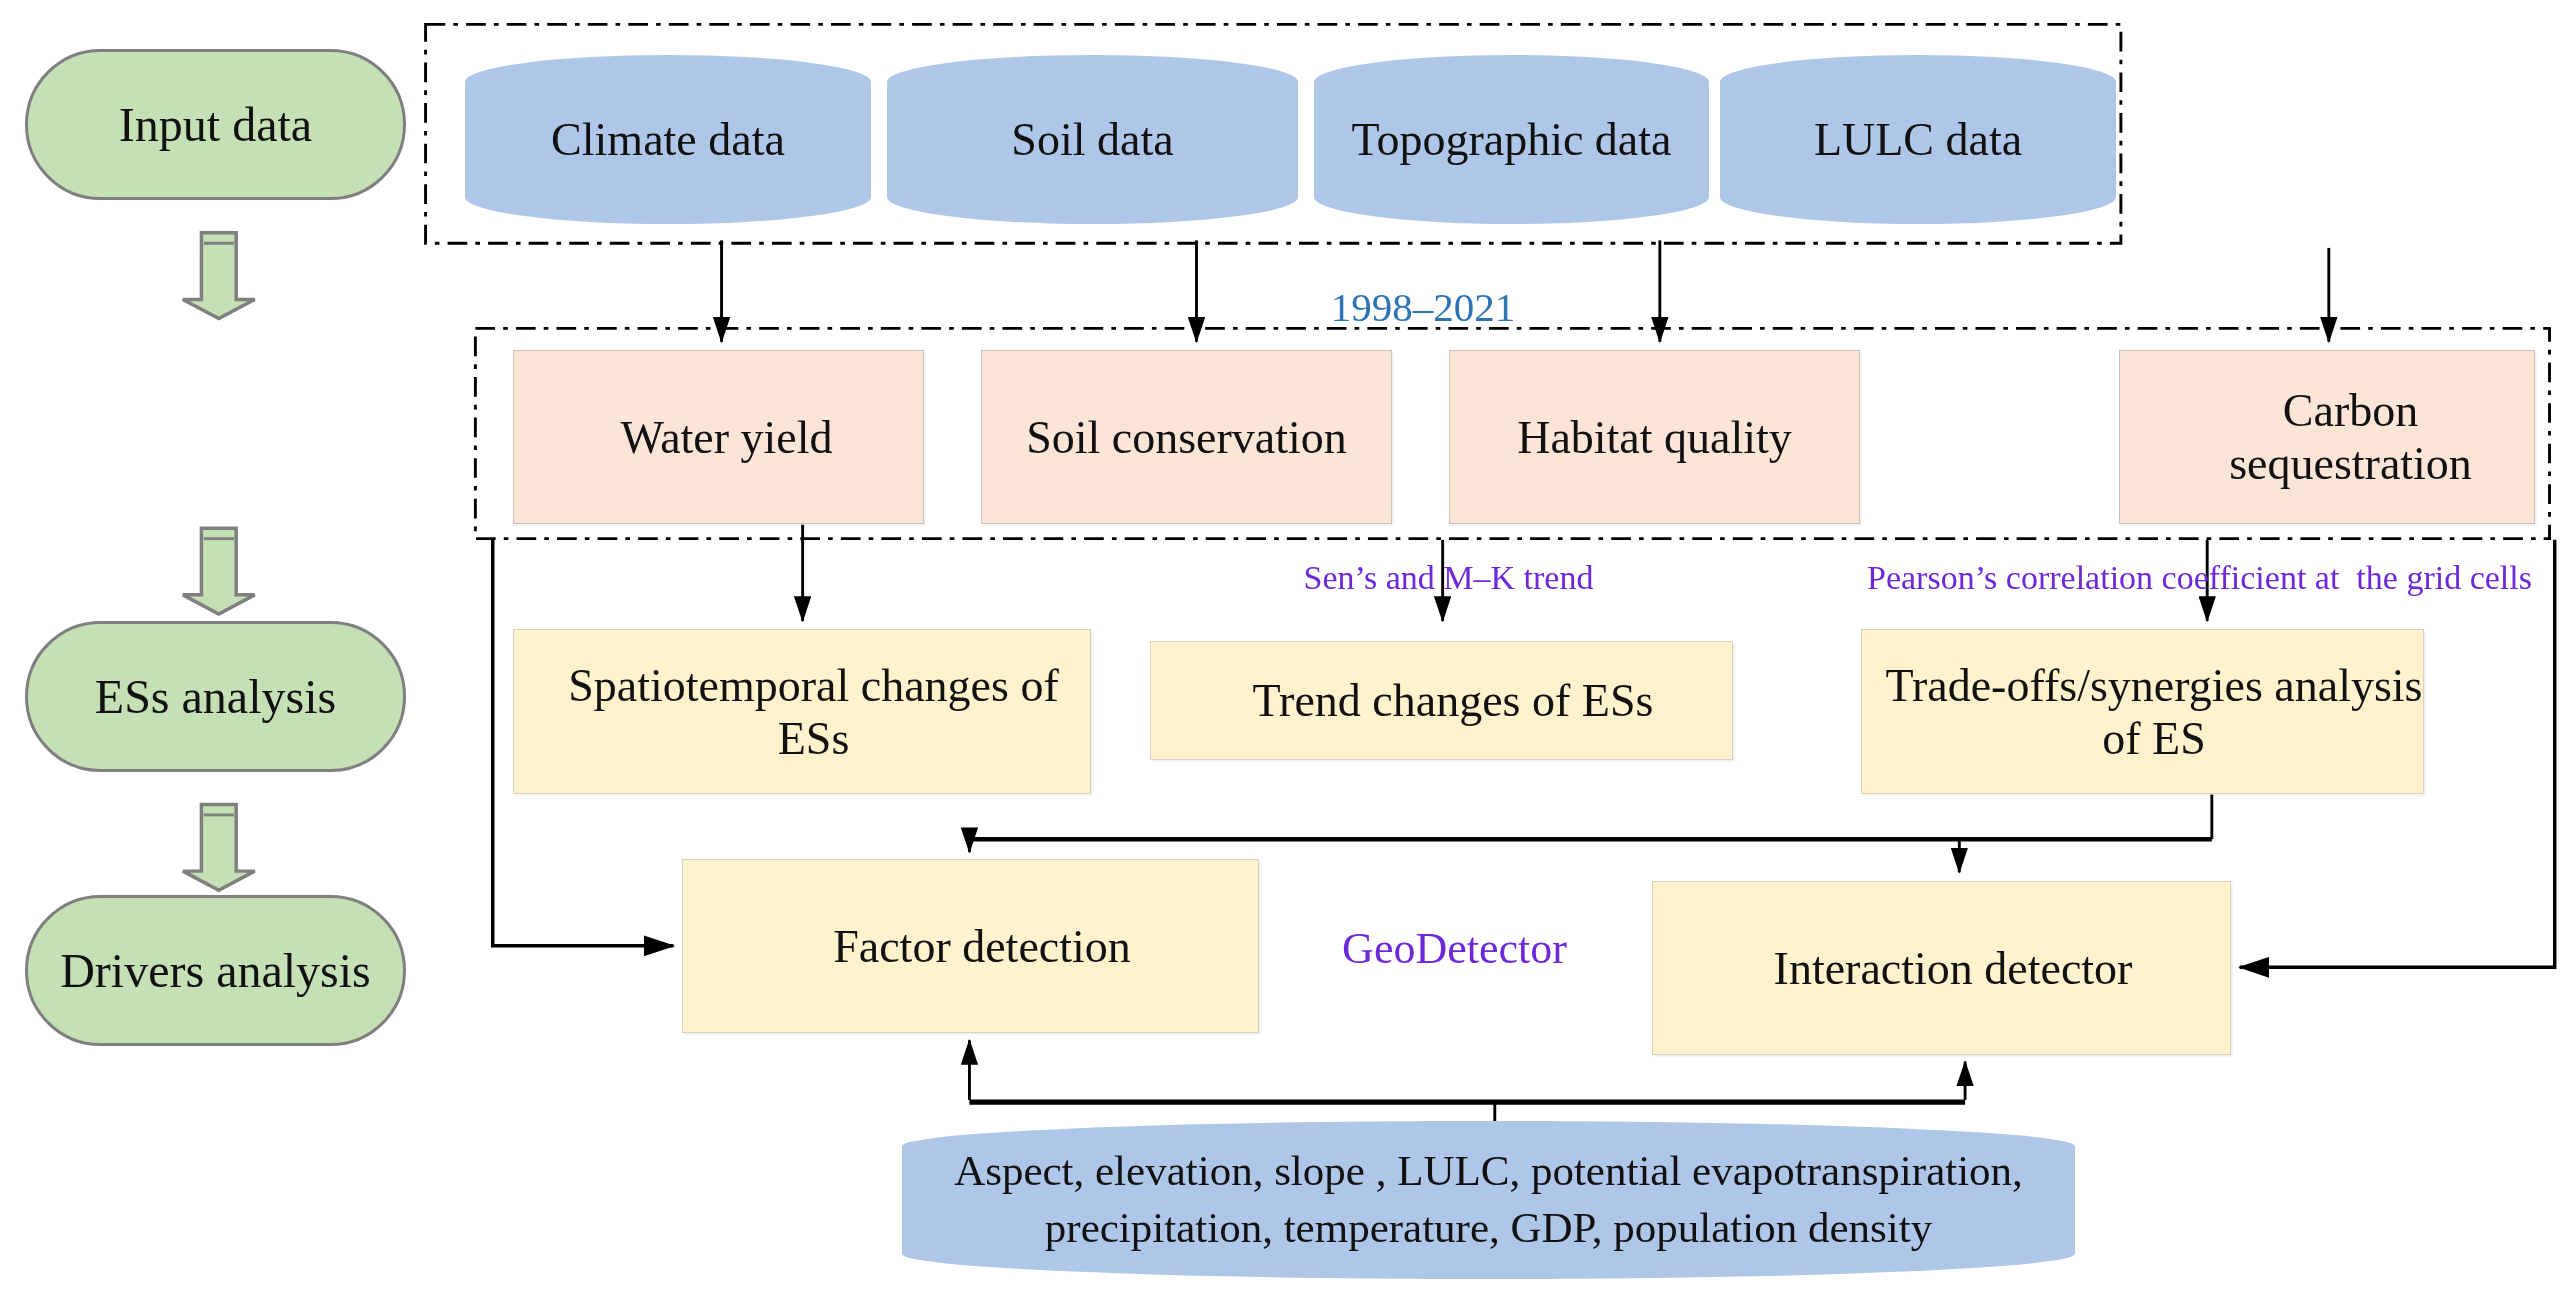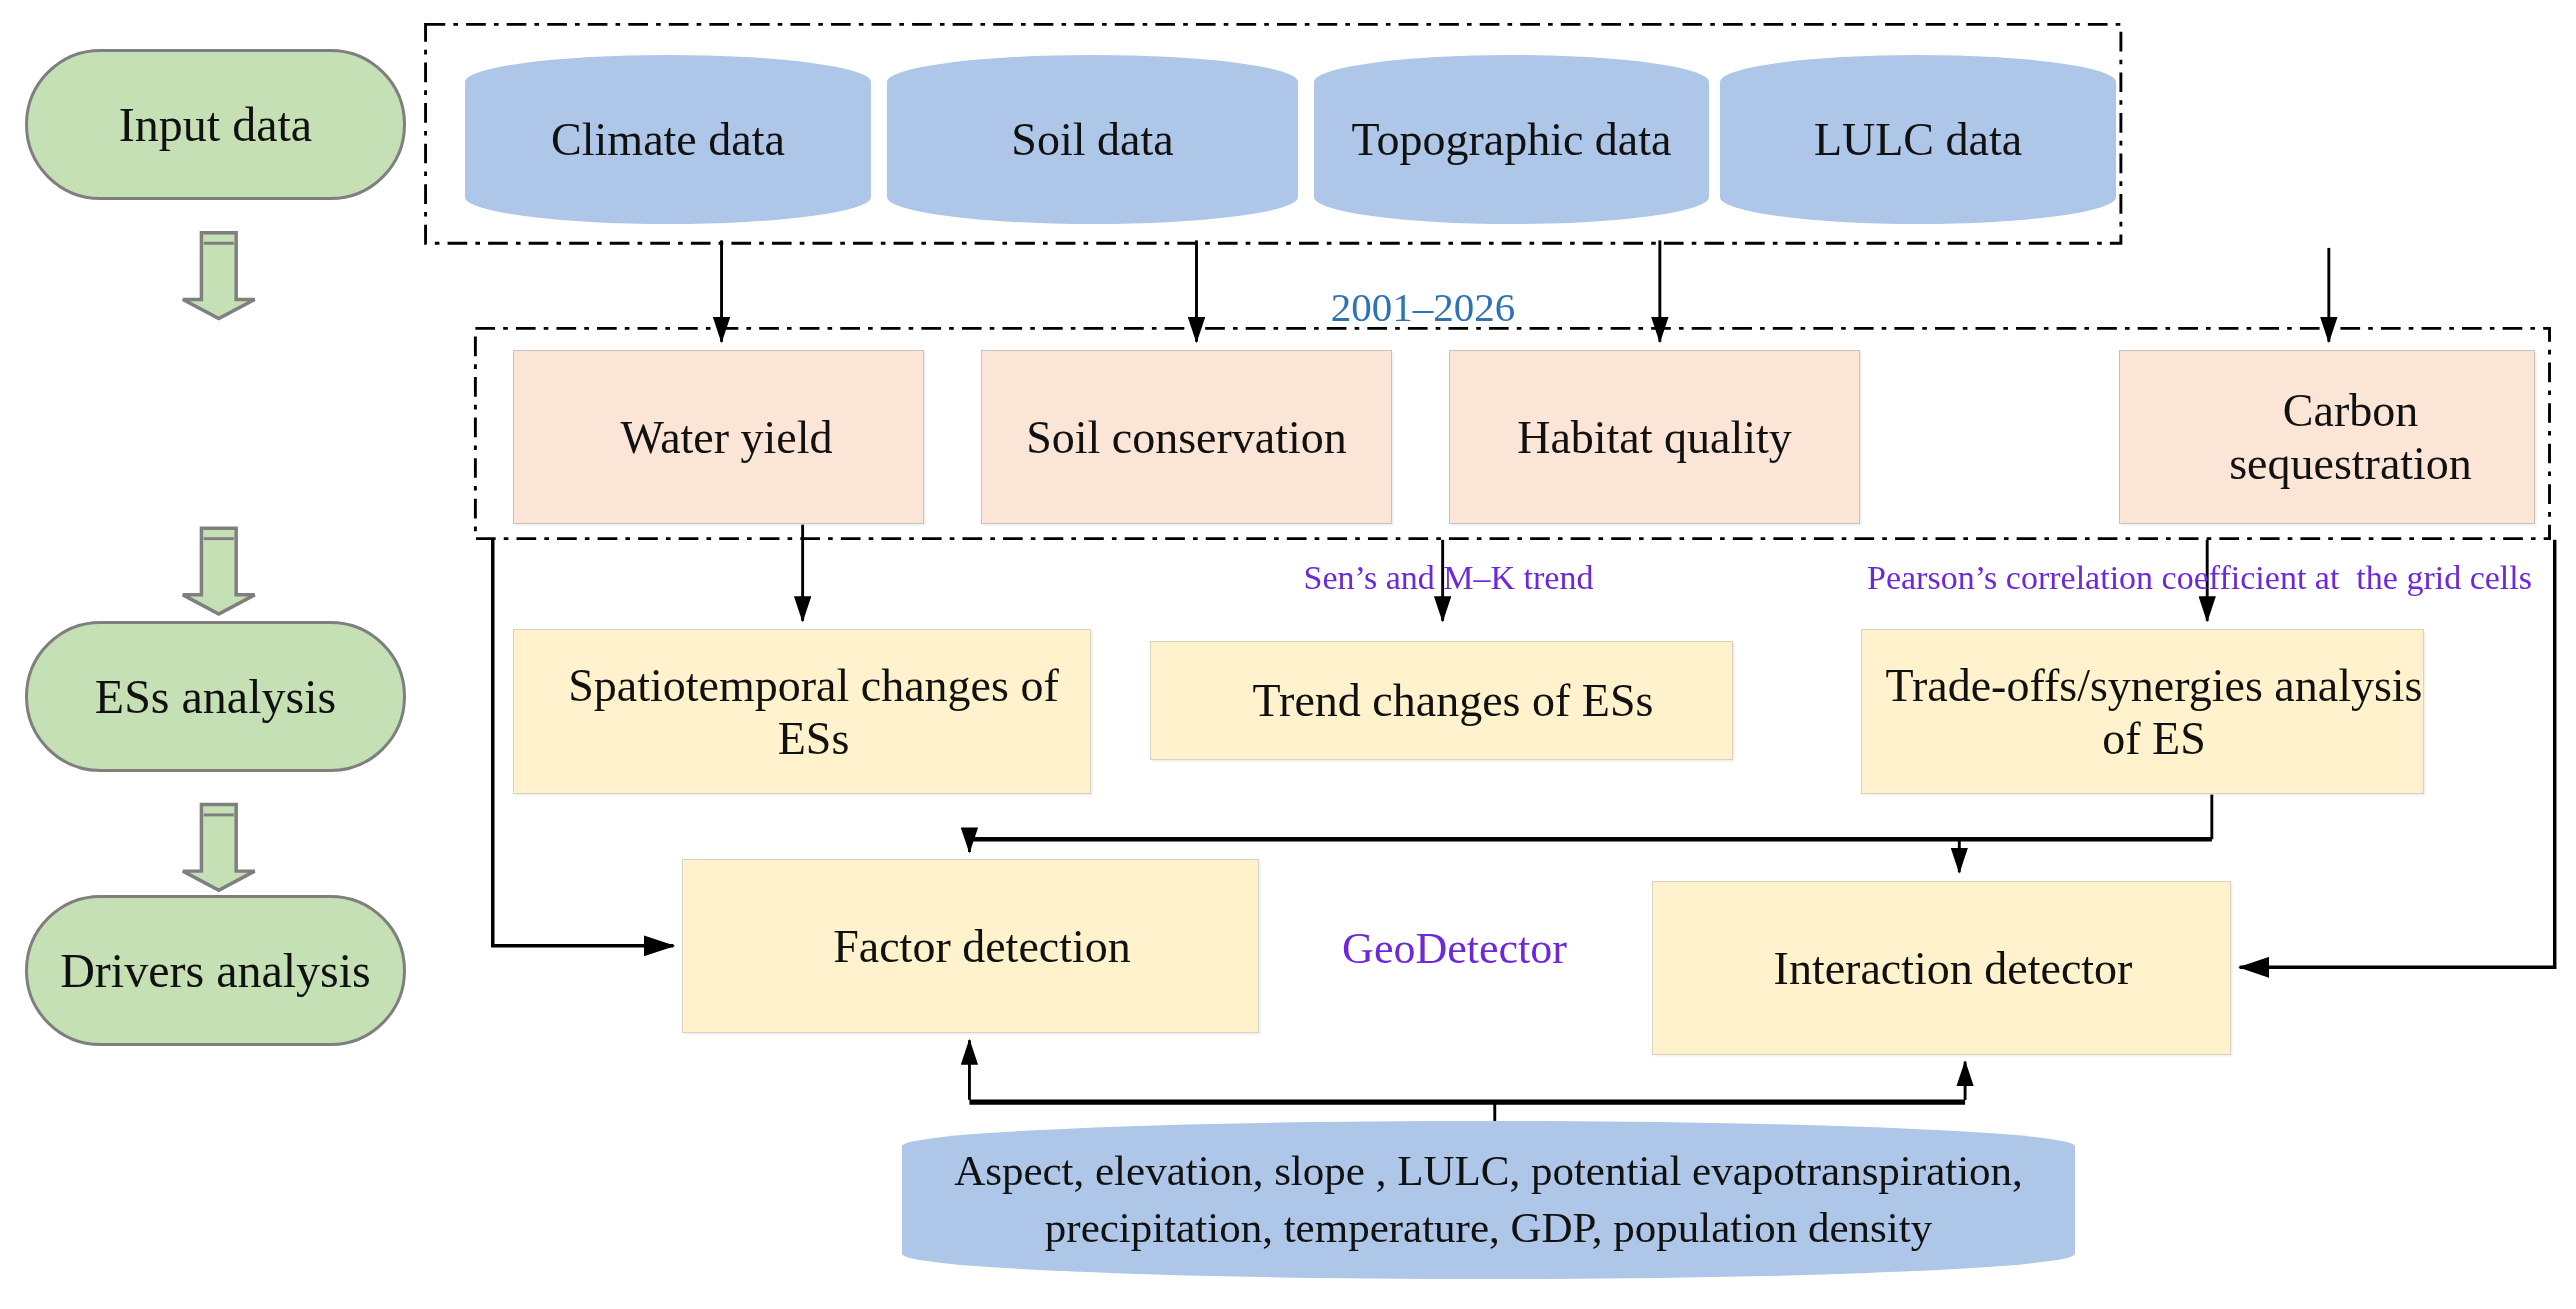--- a/index.html
+++ b/index.html
@@ -141,21 +141,21 @@
     <span>Soil data</span>
   </div>
   <div class="abs can dataset" id="ds-2">
     <span>Topographic data</span>
   </div>
   <div class="abs can dataset" id="ds-3">
     <span>LULC data</span>
   </div>
 
   <div class="abs" id="period-label">
-    <span>2001–2026</span>
+    <span>1998–2021</span>
   </div>
 
   <div class="abs esbox" id="es-0">
     <span>Water yield</span>
   </div>
   <div class="abs esbox" id="es-1">
     <span>Soil conservation</span>
   </div>
   <div class="abs esbox" id="es-2">
     <span>Habitat quality</span>

